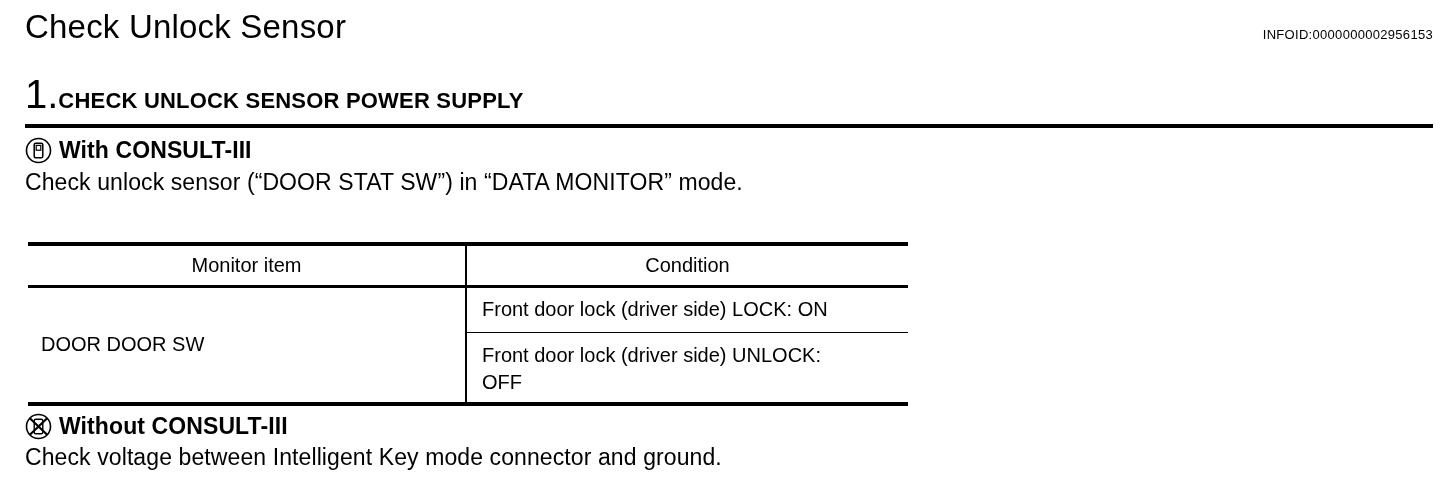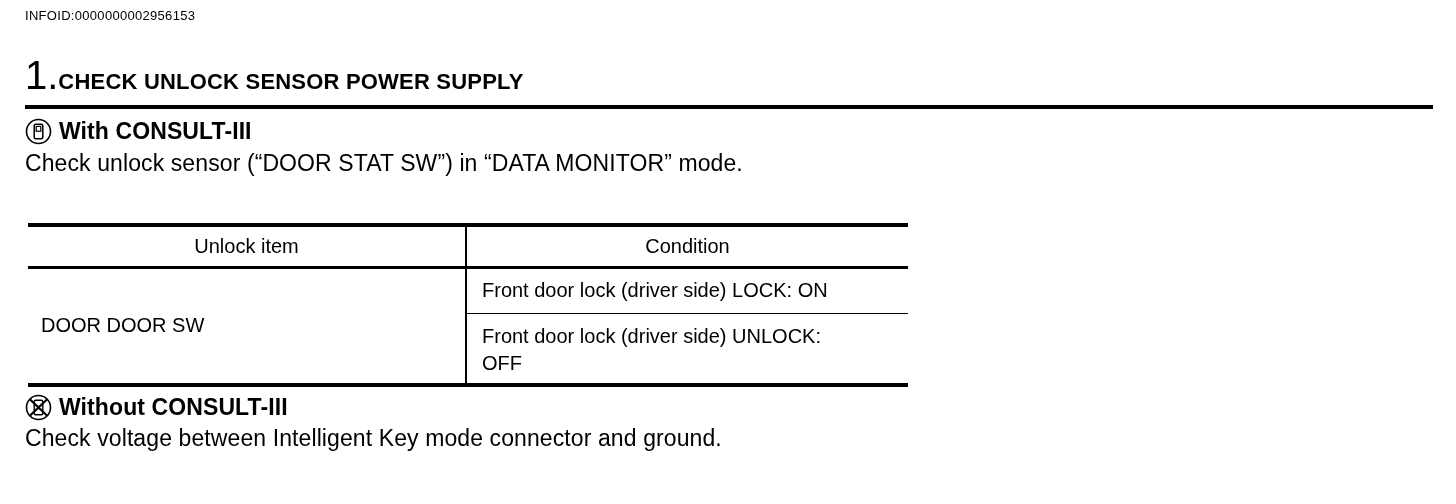--- a/index.html
+++ b/index.html
@@ -107,20 +107,21 @@
   tr.row1 { height: 46px; }
   tr.row2 { height: 64px; }
   tr.row2 .cond-cell { border-top: 1px solid #000000; vertical-align: top; padding-top: 9px; }
 </style>
 </head>
 <body>
 
 <div class="doc">
 
   <div class="title-row">
+    <h1 class="page-title">Check Unlock Sensor</h1>
     <span class="infoid">INFOID:0000000002956153</span>
   </div>
 
   <div class="step-heading">
     <span class="step-num">1.</span>
     <span class="step-title">CHECK UNLOCK SENSOR POWER SUPPLY</span>
   </div>
 
   <div class="rule"></div>
 
@@ -137,21 +138,21 @@
 
   <p class="body-text">Check unlock sensor (“DOOR STAT SW”) in “DATA MONITOR” mode.</p>
 
   <table class="monitor-table">
     <colgroup>
         <col class="c1">
         <col class="c2">
       </colgroup>
     <thead>
       <tr>
-        <th>Unlock item</th>
+        <th>Monitor item</th>
         <th>Condition</th>
       </tr>
     </thead>
     <tbody>
       <tr class="row1">
         <td class="monitor-cell" rowspan="2">DOOR DOOR SW</td>
         <td class="cond-cell">Front door lock (driver side) LOCK: ON</td>
       </tr>
       <tr class="row2">
         <td class="cond-cell">Front door lock (driver side) UNLOCK:

